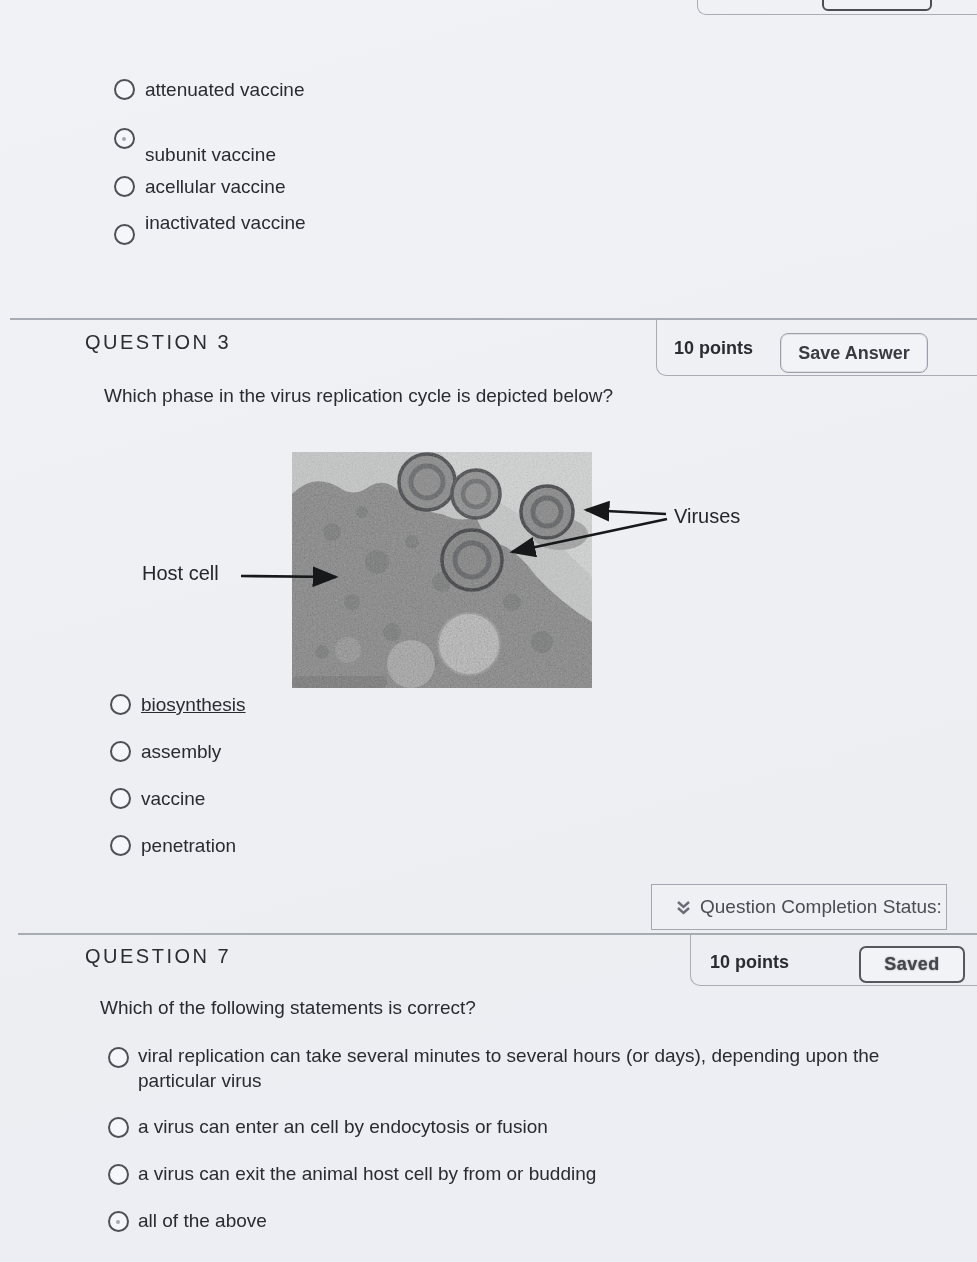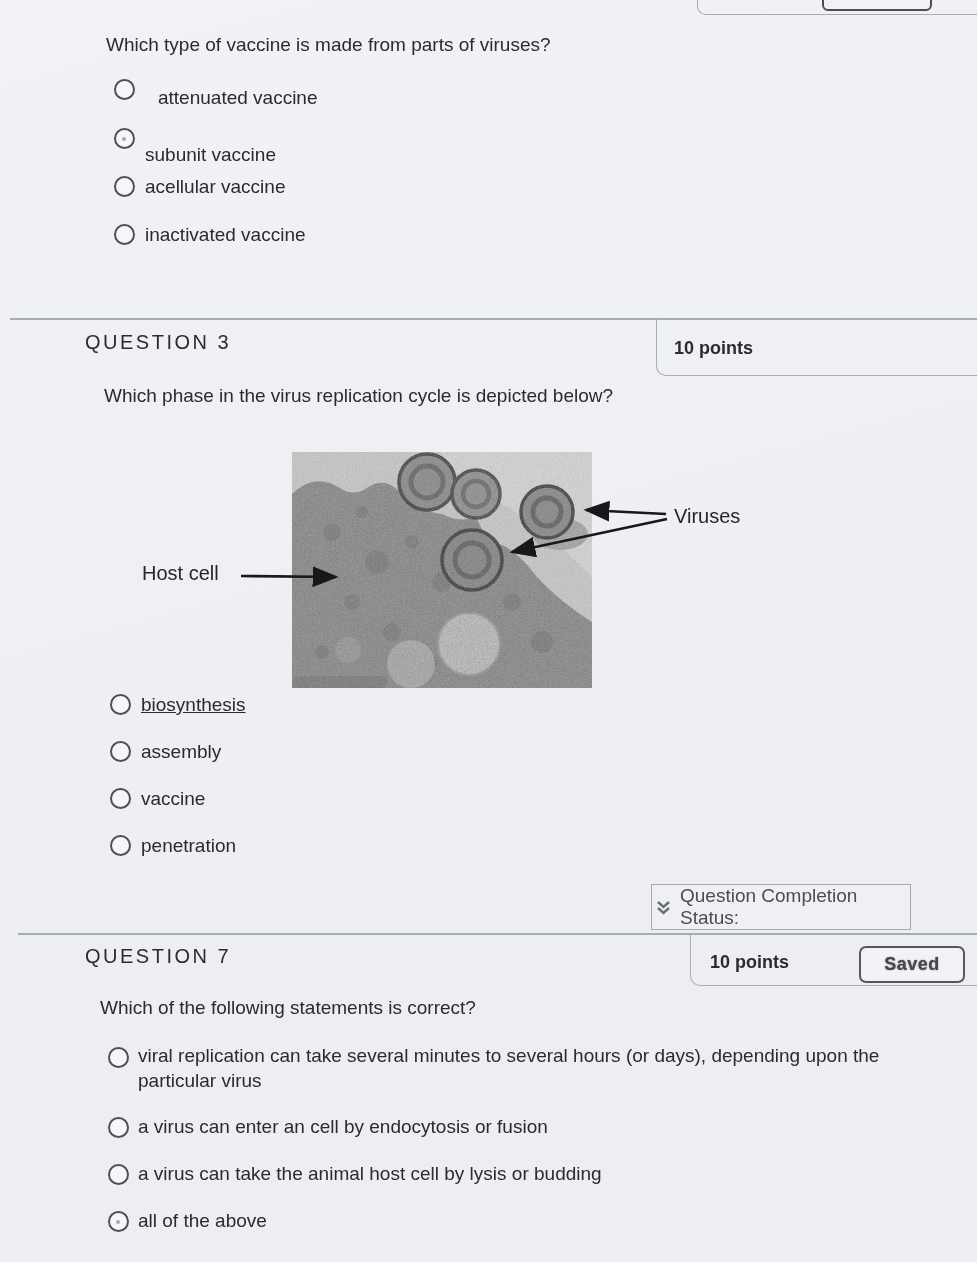--- a/index.html
+++ b/index.html
@@ -51,42 +51,42 @@
   }
 </style>
 </head>
 <body>
 
 <div class="page">
 
   <div class="remnant-box" style="left:697px;top:-32px;width:310px;height:46px;"></div>
   <div class="remnant-btn" style="left:822px;top:-24px;width:106px;height:31px;"></div>
 
-  <div class="abs qtext" style="left:106px;top:32px;width:560px;">Which type of vaccine is made from parts of viruses?</div>
 
   <span class="radio" style="left:114px;top:79px;"></span>
-  <div class="optlabel" style="left:158px;top:77px;margin-top:8px;">attenuated vaccine</div>
+  <div class="optlabel" style="left:145px;top:77px;">attenuated vaccine</div>
 
   <span class="radio" style="left:114px;top:128px;">
       <span class="mark"></span>
     </span>
   <div class="optlabel" style="left:145px;top:126px;margin-top:16px;">subunit vaccine</div>
 
   <span class="radio" style="left:114px;top:176px;"></span>
   <div class="optlabel" style="left:145px;top:174px;">acellular vaccine</div>
 
   <span class="radio" style="left:114px;top:224px;"></span>
-  <div class="optlabel" style="left:145px;top:222px;">inactivated vaccine</div>
+  <div class="optlabel" style="left:145px;top:210px;">inactivated vaccine</div>
 
   <div class="divider" style="left:10px;top:318px;width:967px;"></div>
 
   <div class="qheader" style="left:85px;top:331px;">QUESTION 3</div>
 
   <div class="pointsbox" style="left:656px;top:319px;width:340px;height:56px;"></div>
   <div class="points" style="left:674px;top:338px;">10 points</div>
+  <div class="btn" style="left:780px;top:333px;width:146px;height:38px;">Save Answer</div>
 
   <div class="abs qtext" style="left:104px;top:383px;width:620px;">Which phase in the virus replication cycle is depicted below?</div>
 
   <div class="emimg" style="left:292px;top:452px;">
     <svg width="300" height="236" viewBox="0 0 300 236" xmlns="http://www.w3.org/2000/svg">
       <defs>
         <filter id="grain" x="0%" y="0%" width="100%" height="100%">
           <feTurbulence type="fractalNoise" baseFrequency="0.65" numOctaves="3" seed="11" stitchTiles="stitch"></feTurbulence>
           <feColorMatrix type="saturate" values="0"></feColorMatrix>
         </filter>
@@ -155,21 +155,21 @@
 
   <span class="radio" style="left:110px;top:741px;"></span>
   <div class="optlabel" style="left:141px;top:739px;">assembly</div>
 
   <span class="radio" style="left:110px;top:788px;"></span>
   <div class="optlabel" style="left:141px;top:786px;">vaccine</div>
 
   <span class="radio" style="left:110px;top:835px;"></span>
   <div class="optlabel" style="left:141px;top:833px;">penetration</div>
 
-  <div class="statusbox" style="left:651px;top:884px;width:260px;height:46px;padding-left:4px;box-sizing:border-box;">
+  <div class="statusbox" style="left:651px;top:884px;width:296px;height:46px;padding-left:24px;box-sizing:border-box;">
     <span style="display:inline-flex;">
       <svg width="15" height="15" viewBox="0 0 15 15" xmlns="http://www.w3.org/2000/svg">
         <path d="M2,2 L7.5,7 L13,2" fill="none" stroke="#6b6d76" stroke-width="2.4"></path>
         <path d="M2,8 L7.5,13 L13,8" fill="none" stroke="#6b6d76" stroke-width="2.4"></path>
       </svg>
     </span>
     <span class="lbl">Question Completion Status:</span>
   </div>
 
   <div class="divider" style="left:18px;top:933px;width:959px;"></div>
@@ -182,20 +182,20 @@
 
   <div class="abs qtext" style="left:100px;top:995px;width:560px;">Which of the following statements is correct?</div>
 
   <span class="radio" style="left:108px;top:1047px;"></span>
   <div class="optlabel" style="left:138px;top:1043px;width:790px;">viral replication can take several minutes to several hours (or days), depending upon the particular virus</div>
 
   <span class="radio" style="left:108px;top:1117px;"></span>
   <div class="optlabel" style="left:138px;top:1114px;">a virus can enter an cell by endocytosis or fusion</div>
 
   <span class="radio" style="left:108px;top:1164px;"></span>
-  <div class="optlabel" style="left:138px;top:1161px;">a virus can take the animal host cell by lysis or budding</div>
+  <div class="optlabel" style="left:138px;top:1161px;">a virus can exit the animal host cell by from or budding</div>
 
   <span class="radio" style="left:108px;top:1211px;">
       <span class="mark"></span>
     </span>
   <div class="optlabel" style="left:138px;top:1208px;">all of the above</div>
 
 </div>
 
 </body></html>

